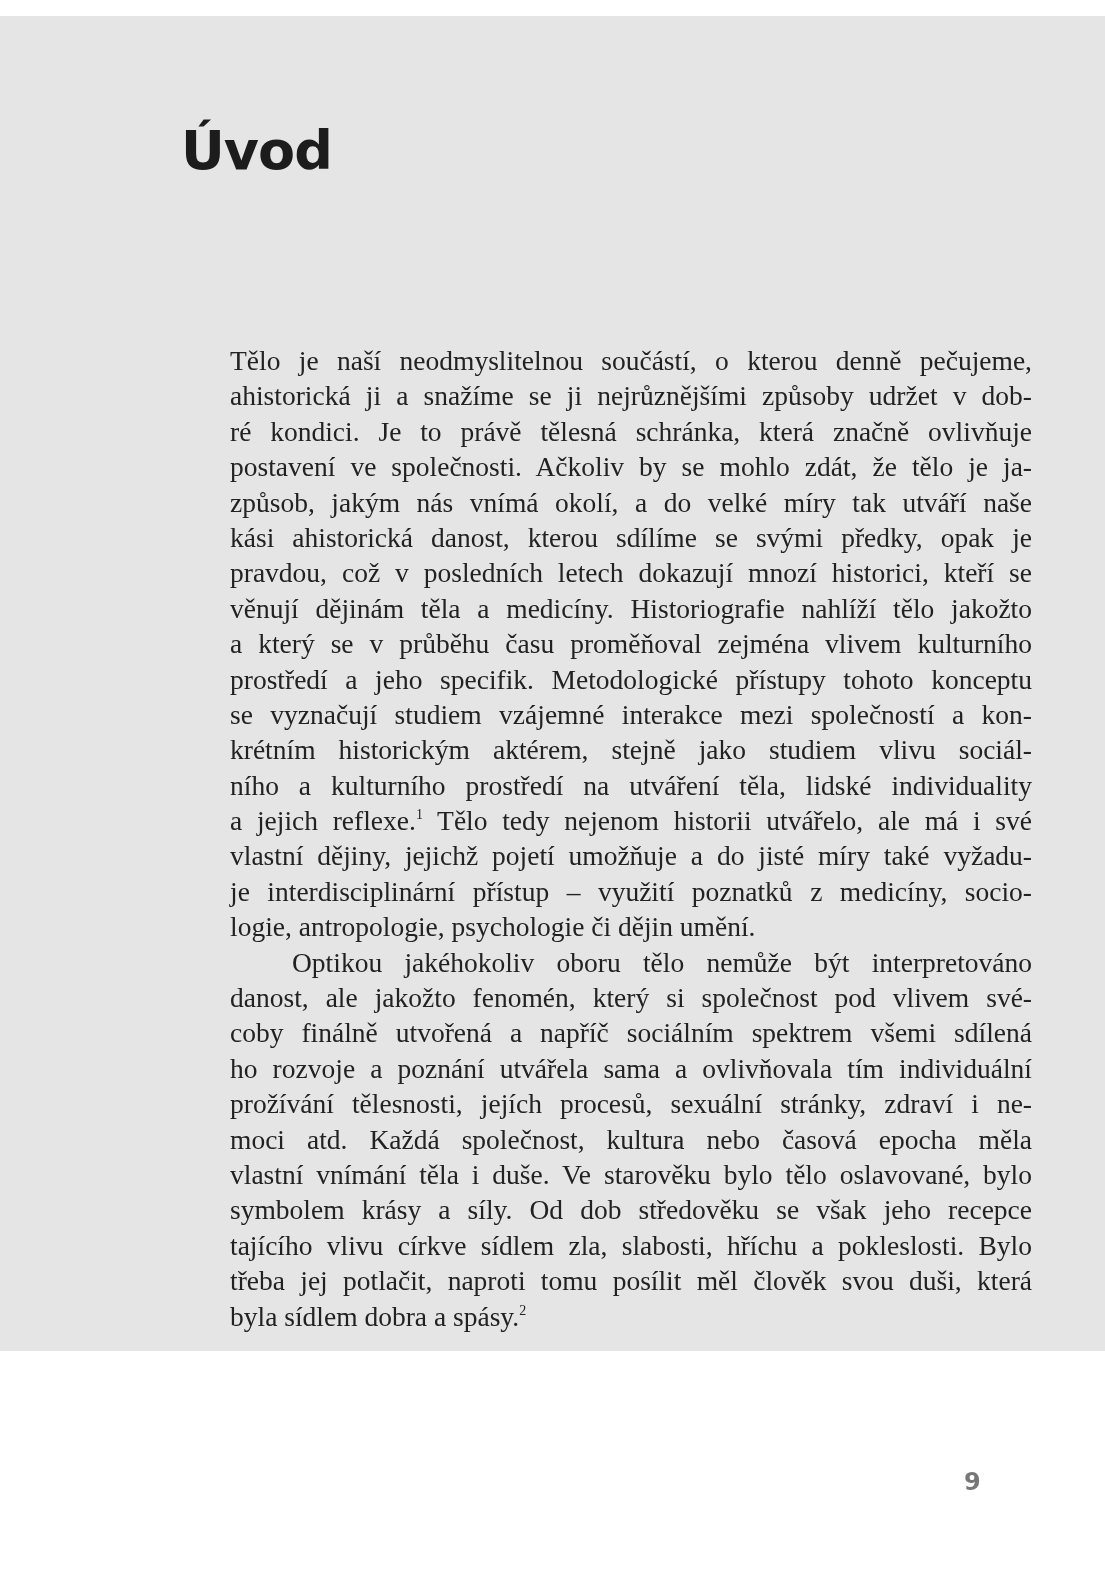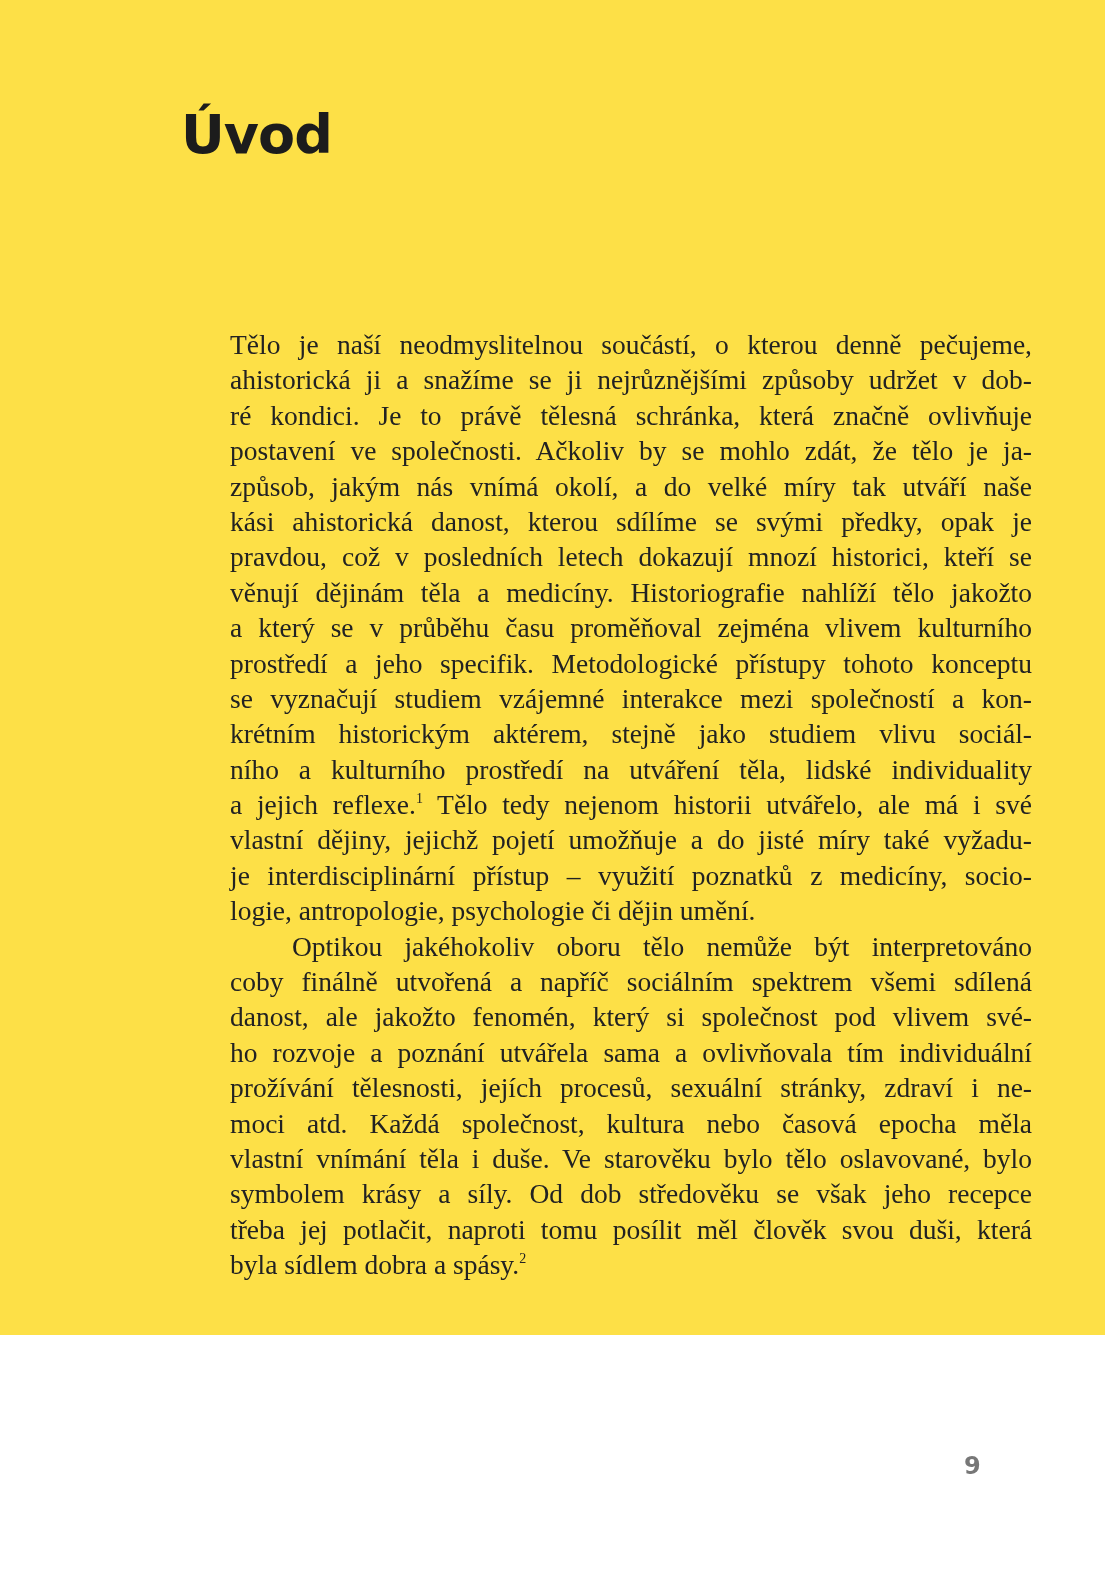--- a/index.html
+++ b/index.html
@@ -8,24 +8,24 @@
       background: #ffffff;
     }
     body {
       width: 1105px;
       height: 1581px;
       position: relative;
       overflow: hidden;
     }
     .page {
       position: absolute;
-      left: 0; top: 0;
+      left: 0; top: 16px;
       width: 1105px;
       height: 1335px;
-      background: #fde047;
+      background: #e5e5e5;
     }
     .chapter-title {
       position: absolute;
       left: 181px;
       top: 100px;
       margin: 0;
       font-family: "DejaVu Sans", sans-serif;
       font-weight: bold;
       font-size: 54px;
       line-height: 70px;
@@ -97,26 +97,27 @@
       <span class="line">krétním historickým aktérem, stejně jako studiem vlivu sociál-</span>
       <span class="line">ního a kulturního prostředí na utváření těla, lidské individuality</span>
       <span class="line"><span>a jejich reflexe.</span><sup class="fn">1</sup><span> Tělo tedy nejenom historii utvářelo, ale má i své</span></span>
       <span class="line">vlastní dějiny, jejichž pojetí umožňuje a do jisté míry také vyžadu-</span>
       <span class="line">je interdisciplinární přístup – využití poznatků z medicíny, socio-</span>
       <span class="line last">logie, antropologie, psychologie či dějin umění.</span>
     </div>
 
     <div>
       <span class="line indent">Optikou jakéhokoliv oboru tělo nemůže být interpretováno</span>
+      <span class="line">danost, ale jakožto fenomén, který si společnost pod vlivem své-</span>
       <span class="line">coby finálně utvořená a napříč sociálním spektrem všemi sdílená</span>
-      <span class="line">danost, ale jakožto fenomén, který si společnost pod vlivem své-</span>
       <span class="line">ho rozvoje a poznání utvářela sama a ovlivňovala tím individuální</span>
       <span class="line">prožívání tělesnosti, jejích procesů, sexuální stránky, zdraví i ne-</span>
       <span class="line">moci atd. Každá společnost, kultura nebo časová epocha měla</span>
       <span class="line">vlastní vnímání těla i duše. Ve starověku bylo tělo oslavované, bylo</span>
       <span class="line">symbolem krásy a síly. Od dob středověku se však jeho recepce</span>
+      <span class="line">tajícího vlivu církve sídlem zla, slabosti, hříchu a pokleslosti. Bylo</span>
       <span class="line">třeba jej potlačit, naproti tomu posílit měl člověk svou duši, která</span>
       <span class="line last"><span>byla sídlem dobra a spásy.</span><sup class="fn">2</sup></span>
     </div>
   </div>
 
   <div class="page-number">9</div>
 </div>
 
 </body></html>

